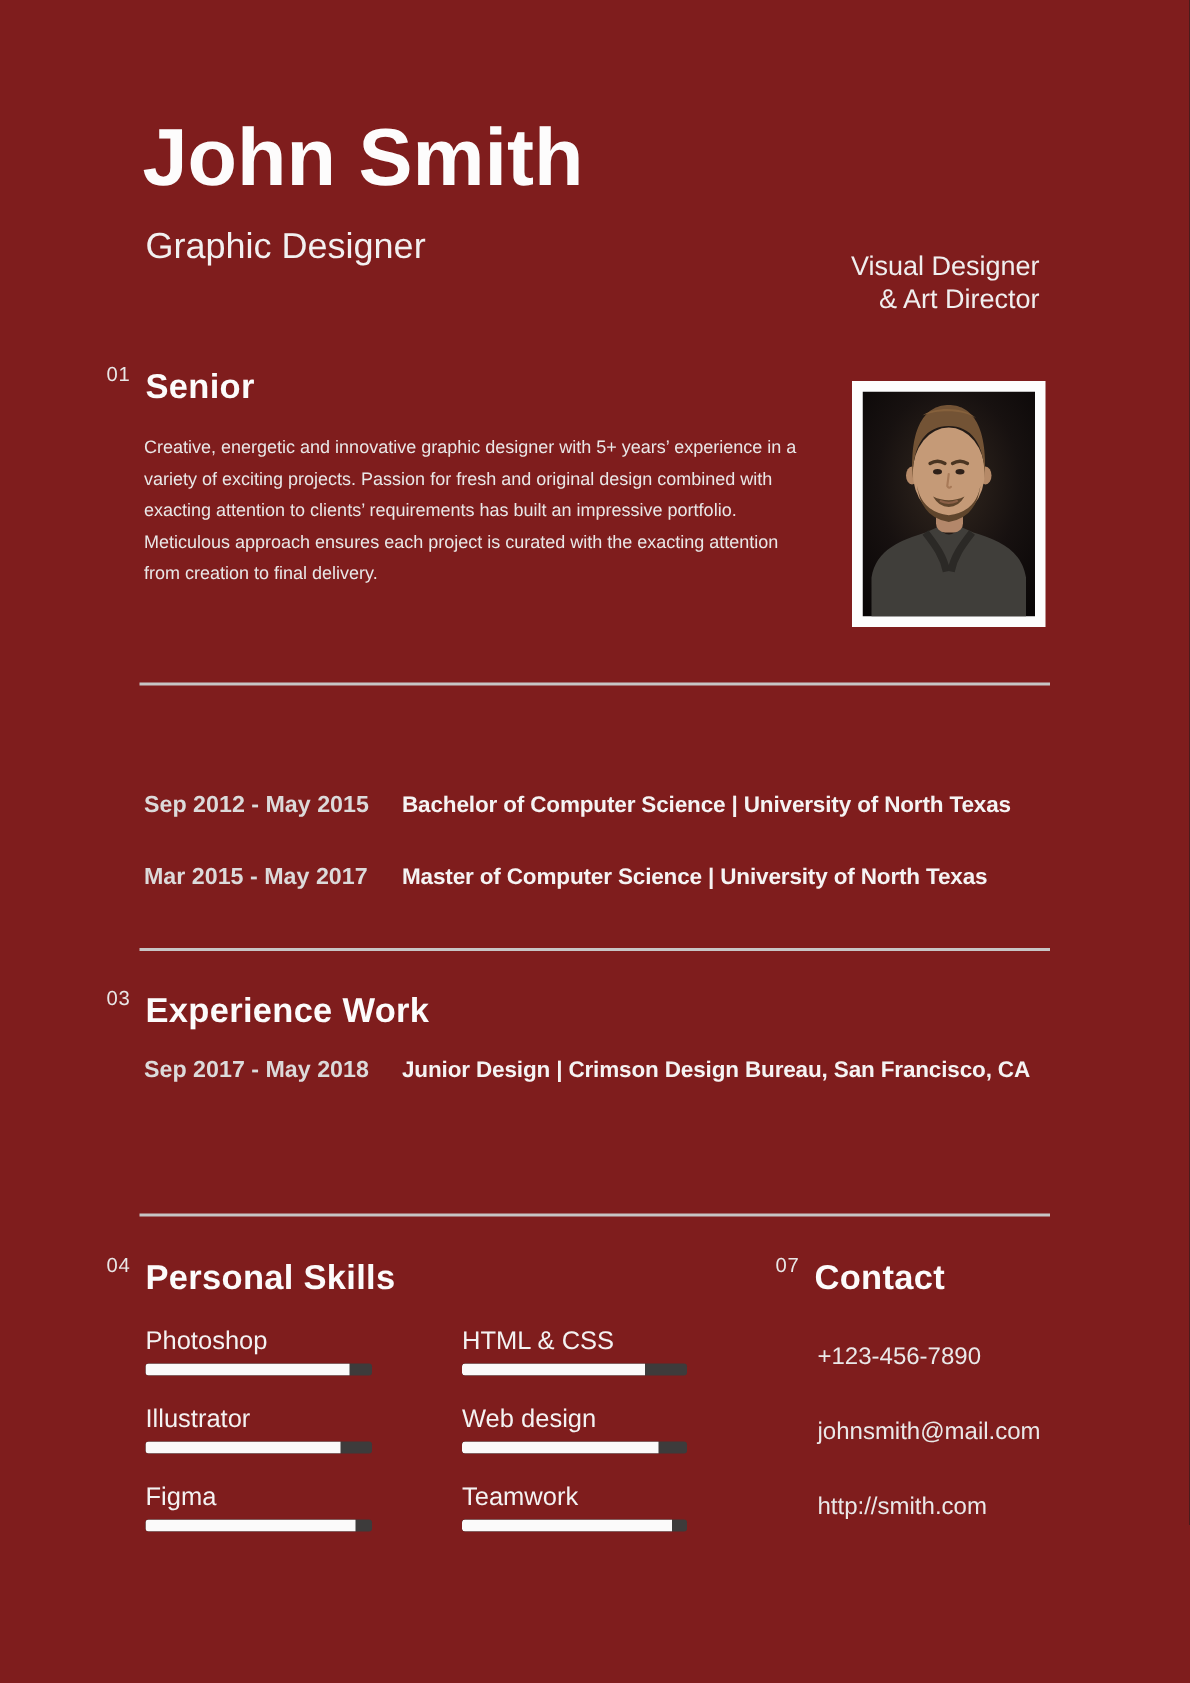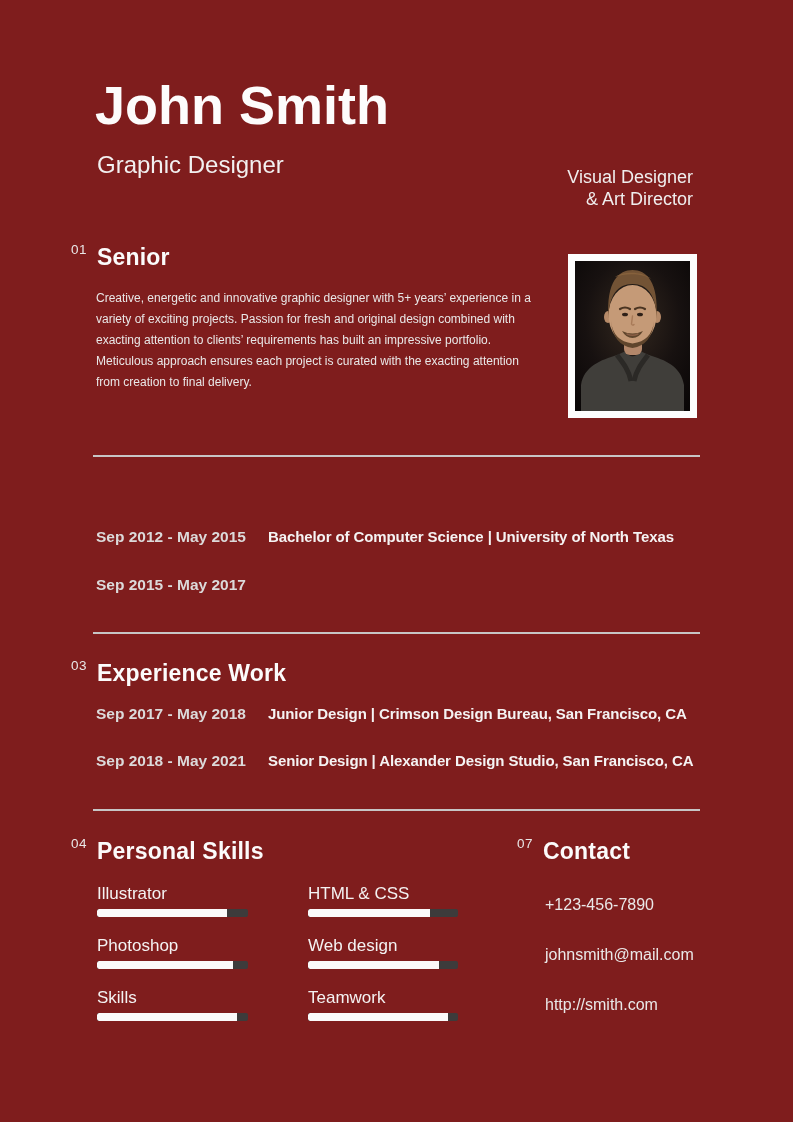--- a/index.html
+++ b/index.html
@@ -114,60 +114,57 @@
     </svg>
   </div>
 
   <div class="divider d1"></div>
 
   <div class="row" style="top:528px;">
     <span class="date">Sep 2012 - May 2015</span>
     <span class="desc">Bachelor of Computer Science | University of North Texas</span>
   </div>
   <div class="row" style="top:576px;">
-    <span class="date">Sep 2015 - May 2017</span>
+    <span class="date">Mar 2015 - May 2017</span>
+    <span class="desc">Master of Computer Science | University of North Texas</span>
   </div>
 
   <div class="divider d2"></div>
 
   <div class="sec-head" style="left:71px;top:659px;">
     <span class="sec-num">03</span>
     <h2 class="sec-title">Experience Work</h2>
   </div>
   <div class="row" style="top:705px;">
     <span class="date">Sep 2017 - May 2018</span>
     <span class="desc">Junior Design | Crimson Design Bureau, San Francisco, CA</span>
   </div>
-  <div class="row" style="top:752px;">
-    <span class="date">Sep 2018 - May 2021</span>
-    <span class="desc">Senior Design | Alexander Design Studio, San Francisco, CA</span>
-  </div>
 
   <div class="divider d3"></div>
 
   <div class="sec-head" style="left:71px;top:837px;">
     <span class="sec-num">04</span>
     <h2 class="sec-title">Personal Skills</h2>
   </div>
   <div class="skills-grid">
     <div class="skill-col c1">
       <div class="skill">
+        <div class="skill-label">Photoshop</div>
+        <div class="track">
+            <div class="fill" style="width: 90%;"></div>
+          </div>
+      </div>
+      <div class="skill">
         <div class="skill-label">Illustrator</div>
         <div class="track">
             <div class="fill" style="width: 86%;"></div>
           </div>
       </div>
       <div class="skill">
-        <div class="skill-label">Photoshop</div>
-        <div class="track">
-            <div class="fill" style="width: 90%;"></div>
-          </div>
-      </div>
-      <div class="skill">
-        <div class="skill-label">Skills</div>
+        <div class="skill-label">Figma</div>
         <div class="track">
             <div class="fill" style="width: 93%;"></div>
           </div>
       </div>
     </div>
     <div class="skill-col c2">
       <div class="skill">
         <div class="skill-label">HTML &amp; CSS</div>
         <div class="track">
             <div class="fill" style="width: 81%;"></div>

